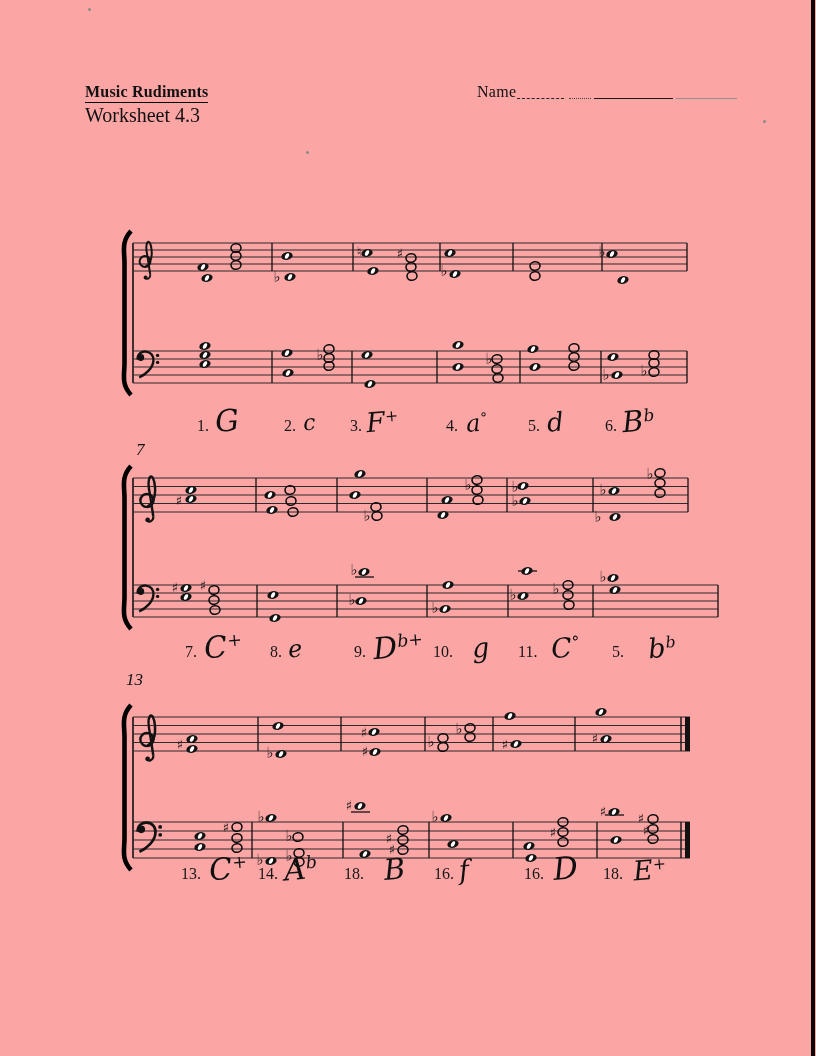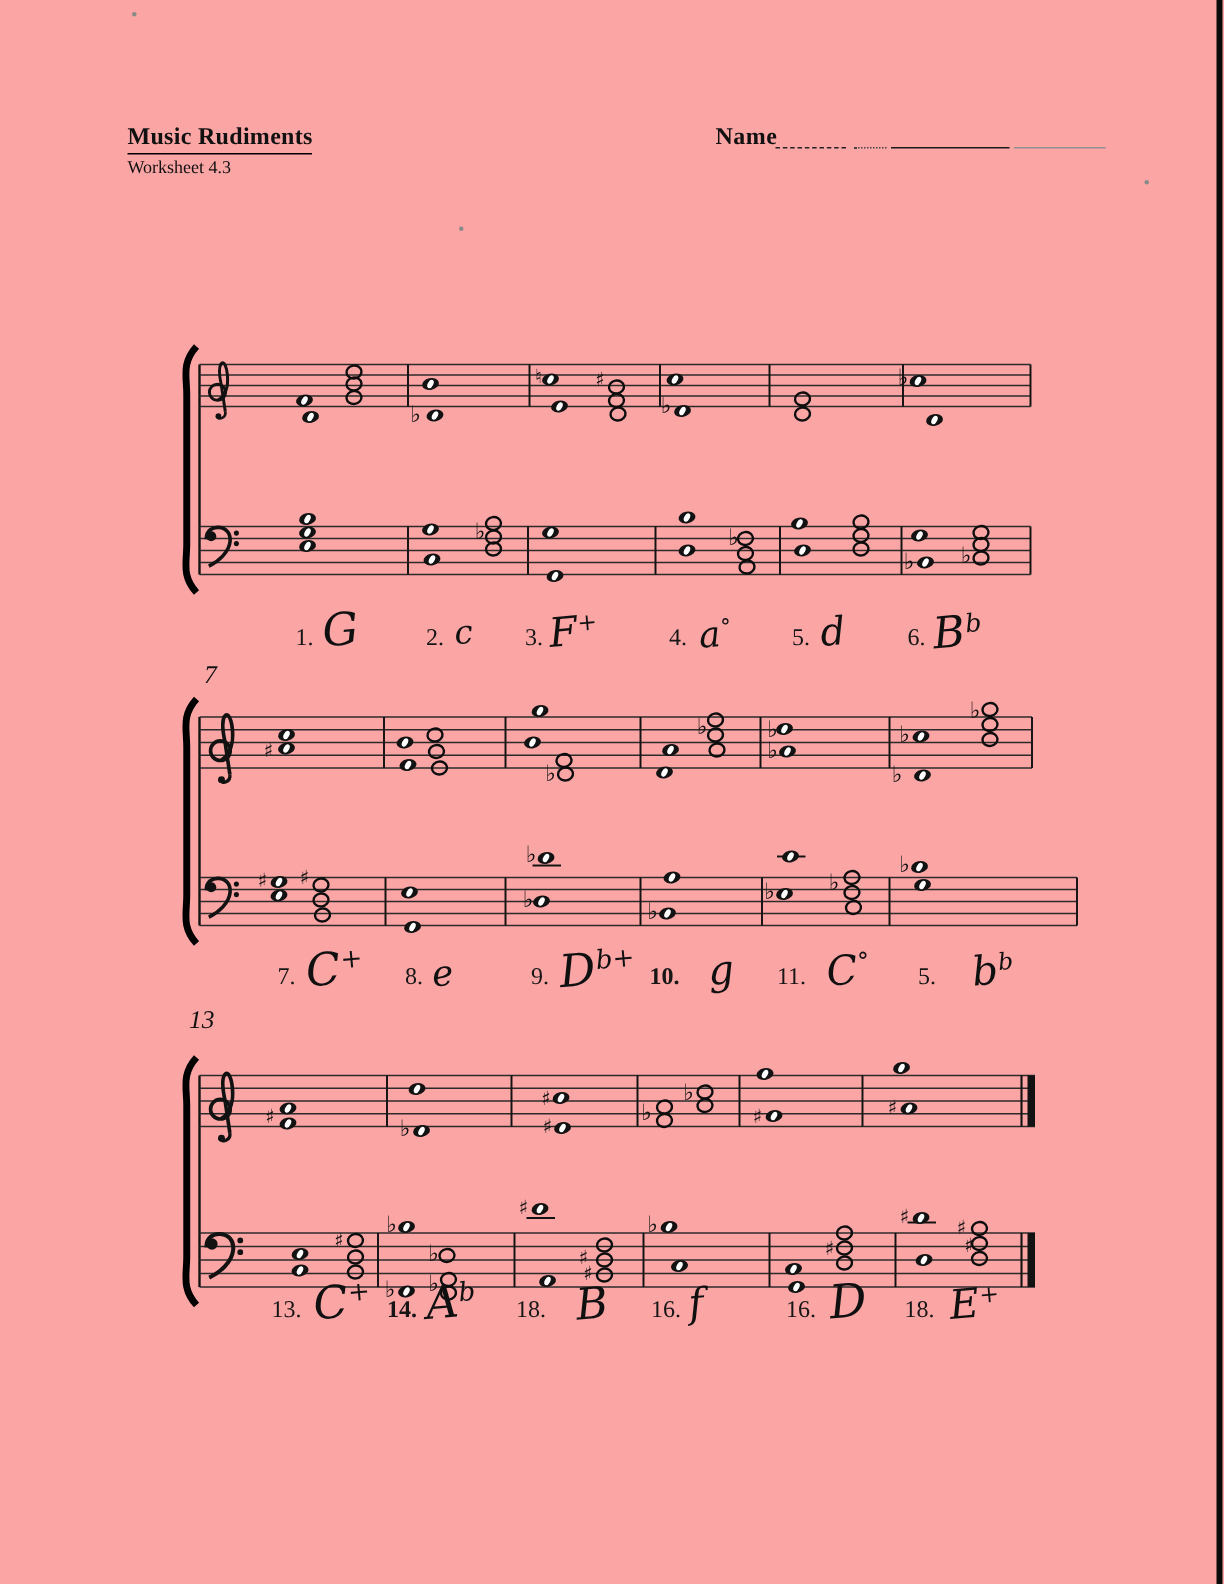--- a/index.html
+++ b/index.html
@@ -1,21 +1,21 @@
 <!DOCTYPE html>
 <html><head>
 <meta charset="utf-8">
 <style>
   html,body{margin:0;padding:0;background:#e8e8e8;}
   .page{position:relative;width:816px;height:1056px;background:#fca5a5;overflow:hidden;
         font-family:"Liberation Serif",serif;color:#111;}
   .abs{position:absolute;}
   .title{font-weight:bold;font-size:16px;border-bottom:1.6px solid #000;padding-bottom:1px;letter-spacing:.2px;}
-  .subtitle{font-size:12px;}
-  .namelabel{font-weight:bold;font-size:16px;letter-spacing:.3px;}
+  .subtitle{font-size:20px;}
+  .namelabel{font-weight:normal;font-size:16px;letter-spacing:.3px;}
   .instruction{font-size:15.5px;}
   .nameseg{position:absolute;height:0;}
   .mlabel{font-style:italic;font-size:17px;}
   .num{position:absolute;font-size:16px;color:#161616;}
   .hand{position:absolute;font-family:"DejaVu Serif",serif;font-style:italic;color:#101010;
         transform:rotate(-5deg);line-height:1;}
   .hand .sup{font-size:.58em;position:relative;top:-.55em;left:.04em;}
   .speck{position:absolute;width:3px;height:3px;border-radius:50%;background:#8a8a8a;}
   .edgeline{position:absolute;top:0;height:1056px;background:#0a0a0a;}
   svg{position:absolute;left:0;top:0;}
@@ -426,30 +426,30 @@
       <span class="hand" style="left: 547px; top: 409.2px; font-size: 26px;">d</span>
       <span class="num" style="left: 605px; top: 417px;">6.</span>
       <span class="hand" style="left: 622px; top: 406.8px; font-size: 29px;">B<span class="sup">b</span></span>
       <div class="abs mlabel" style="left: 136px; top: 440px;">7</div>
       <span class="num" style="left: 185px; top: 643px;">7.</span>
       <span class="hand" style="left: 204px; top: 632px; font-size: 30px;">C<span class="sup">+</span></span>
       <span class="num" style="left: 270px; top: 643px;">8.</span>
       <span class="hand" style="left: 288px; top: 636.8px; font-size: 24px;">e</span>
       <span class="num" style="left: 354px; top: 643px;">9.</span>
       <span class="hand" style="left: 373px; top: 632px; font-size: 30px;">D<span class="sup">b+</span></span>
-      <span class="num" style="left: 433px; top: 643px; font-weight: bold;">10.</span>
+      <span class="num" style="left: 433px; top: 643px;">10.</span>
       <span class="hand" style="left: 472px; top: 634.4px; font-size: 27px;">g</span>
       <span class="num" style="left: 518px; top: 643px;">11.</span>
       <span class="hand" style="left: 551px; top: 634.4px; font-size: 27px;">C<span class="sup">°</span></span>
       <span class="num" style="left: 612px; top: 643px;">5.</span>
       <span class="hand" style="left: 648px; top: 634.4px; font-size: 27px;">b<span class="sup">b</span></span>
       <div class="abs mlabel" style="left: 126px; top: 670px;">13</div>
       <span class="num" style="left: 181px; top: 865px;">13.</span>
       <span class="hand" style="left: 209px; top: 854px; font-size: 30px;">C<span class="sup">+</span></span>
-      <span class="num" style="left: 258px; top: 865px; font-weight: bold;">14.</span>
+      <span class="num" style="left: 258px; top: 865px;">14.</span>
       <span class="hand" style="left: 284px; top: 854px; font-size: 30px;">A<span class="sup">b</span></span>
       <span class="num" style="left: 344px; top: 865px;">18.</span>
       <span class="hand" style="left: 384px; top: 854.8px; font-size: 29px;">B</span>
       <span class="num" style="left: 434px; top: 865px;">16.</span>
       <span class="hand" style="left: 459px; top: 856.4px; font-size: 27px;">f</span>
       <span class="num" style="left: 524px; top: 865px;">16.</span>
       <span class="hand" style="left: 553px; top: 853.2px; font-size: 31px;">D</span>
       <span class="num" style="left: 603px; top: 865px;">18.</span>
       <span class="hand" style="left: 633px; top: 856.4px; font-size: 27px;">E<span class="sup">+</span></span>
     </div>

